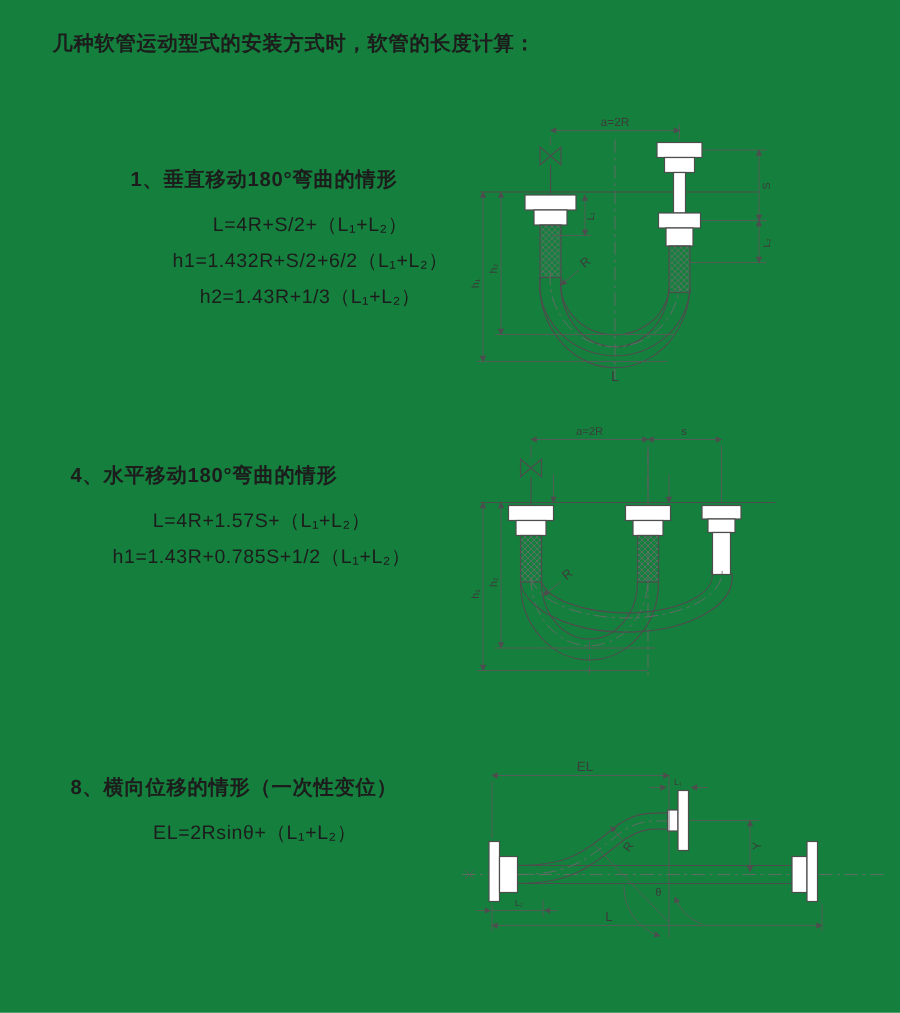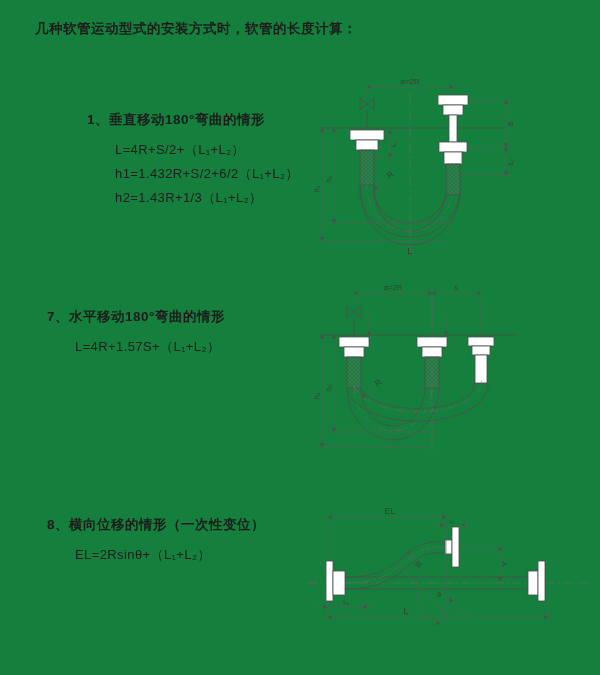--- a/index.html
+++ b/index.html
@@ -3,21 +3,21 @@
 <meta charset="utf-8">
 <style>
   html,body{margin:0;padding:0;}
   body{width:600px;height:675px;background:#ffffff;position:relative;overflow:hidden;
        font-family:"Liberation Sans","DejaVu Sans",sans-serif;color:#1c1c1c;}
   .page{position:absolute;inset:0;background:#15803d;}
   .title{position:absolute;left:35px;top:20px;font-size:13.5px;font-weight:600;letter-spacing:0.5px;}
   .section{position:absolute;}
   .sec-heading{font-size:13.5px;font-weight:600;letter-spacing:0.5px;}
   .formulas{margin:9px 0 0 28px;}
-  .formula{font-size:13px;line-height:24px;letter-spacing:0.4px;white-space:nowrap;}
+  .formula{font-size:13px;line-height:24px;letter-spacing:0.4px;white-space:nowrap;text-align:center;}
   .diagram{position:absolute;}
   svg text{font-family:"Liberation Sans","DejaVu Sans",sans-serif;fill:#3b3b3b;}
   .ln{stroke:#4d4d4d;stroke-width:0.8;fill:none;}
   .thin{stroke:#5a5a5a;stroke-width:0.6;fill:none;}
   .cl{stroke:#6a6a6a;stroke-width:0.6;fill:none;stroke-dasharray:9 3 2 3;}
   .dsh{stroke:#5a5a5a;stroke-width:0.7;fill:none;stroke-dasharray:5 3;}
   .fit{stroke:#4d4d4d;stroke-width:0.8;fill:#ffffff;}
 </style>
 </head>
 <body>
@@ -116,23 +116,24 @@
     <g>
       <line class="thin" x1="76" y1="107" x2="64" y2="117" marker-end="url(#a1)"></line>
       <text transform="translate(82,104) rotate(-40)" font-size="8.5" text-anchor="middle">R</text>
     </g>
 
     <text x="100" y="181" font-size="9.5" text-anchor="middle">L</text>
   </svg>
   </div>
 
   <div class="section" style="left:47px;top:308px;">
-    <div class="sec-heading">7、水平移动180°弯曲的情形</div>
+    <div class="sec-heading">4、水平移动180°弯曲的情形</div>
     <div class="formulas">
       <div class="formula">L=4R+1.57S+（L₁+L₂）</div>
+      <div class="formula">h1=1.43R+0.785S+1/2（L₁+L₂）</div>
     </div>
   </div>
 
   <div class="diagram" style="left:312px;top:280px;">
   <svg width="285" height="180" viewBox="0 0 285 180">
     <defs>
       <marker id="a2" viewBox="0 0 10 10" refX="9" refY="5" markerWidth="9" markerHeight="7" orient="auto-start-reverse">
         <path d="M0,0 L10,5 L0,10 z" fill="#4d4d4d"></path>
       </marker>
       <pattern id="p2" width="4" height="4" patternUnits="userSpaceOnUse">

